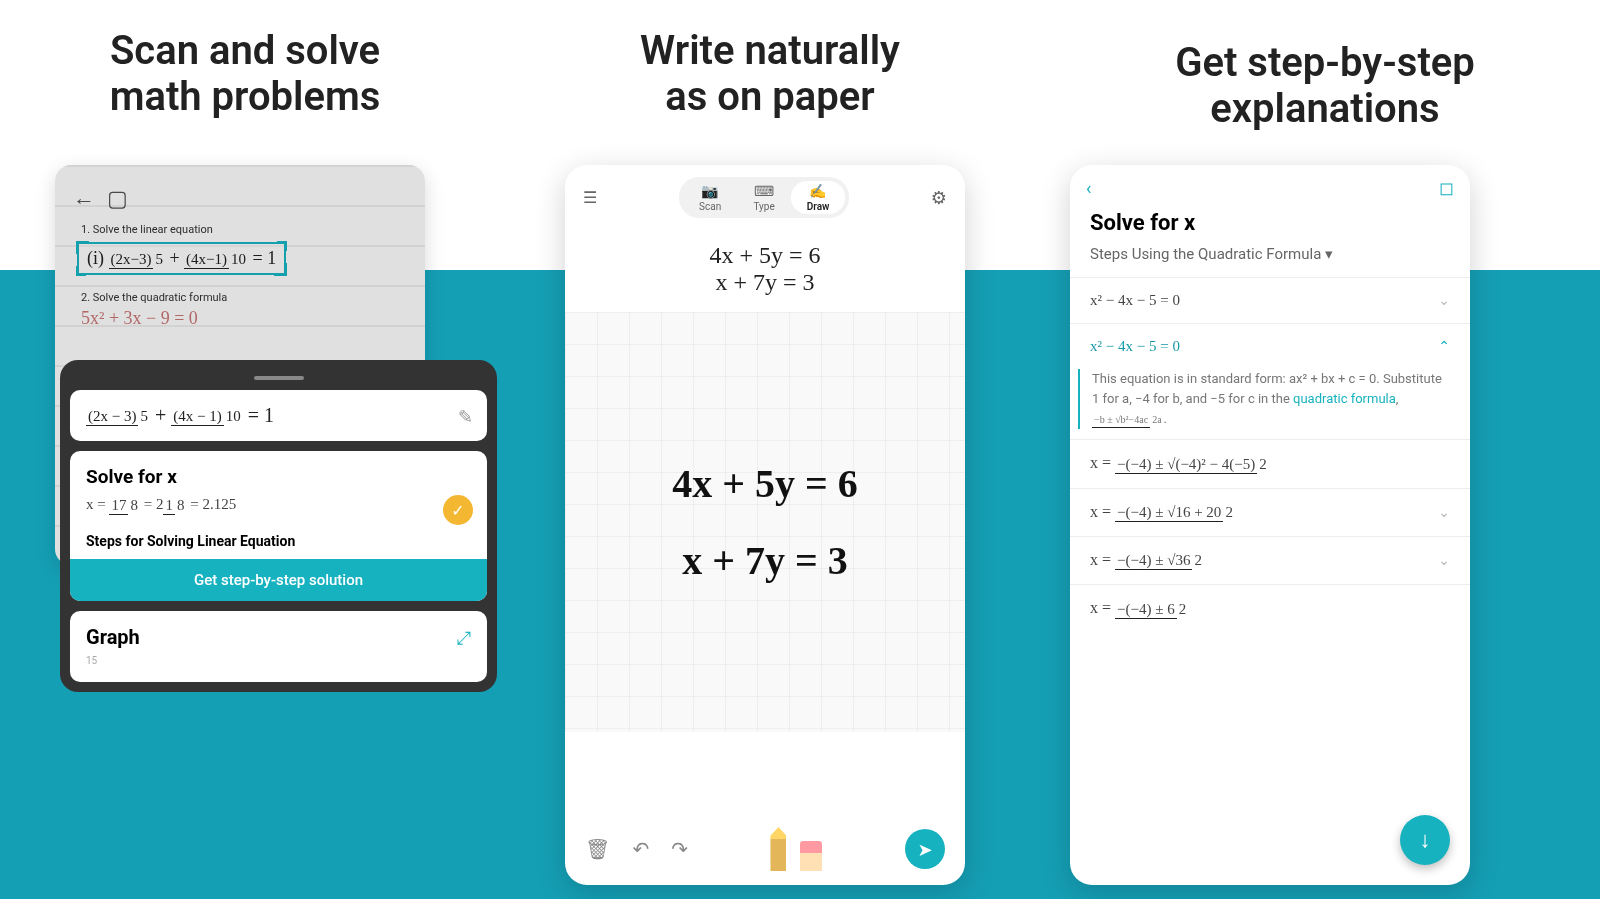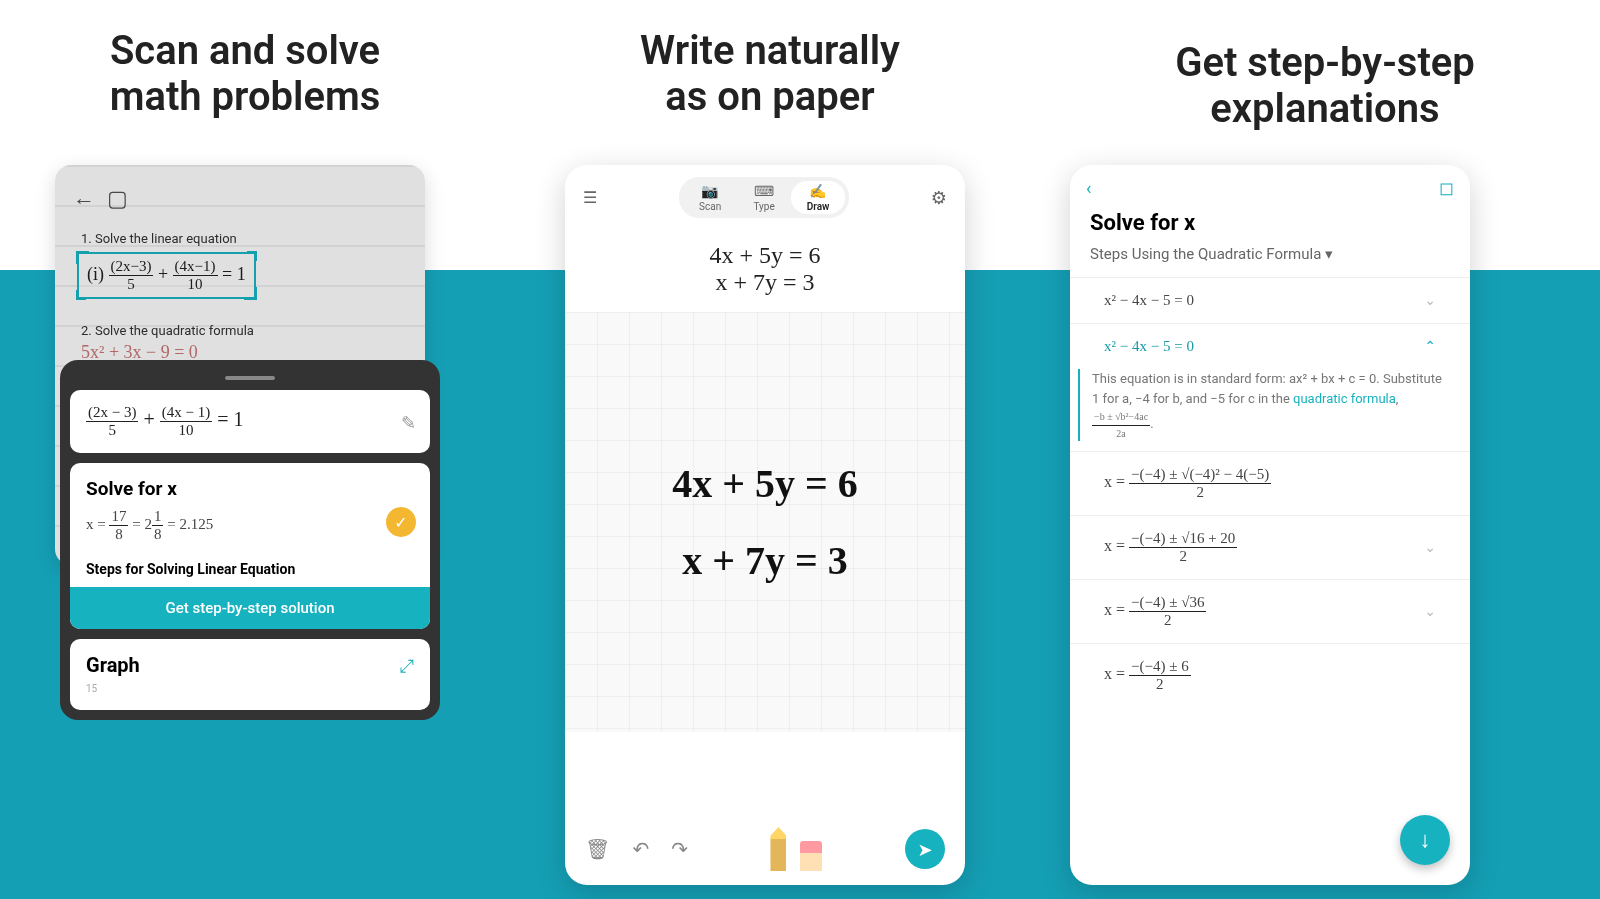--- a/index.html
+++ b/index.html
@@ -62,49 +62,49 @@
   .gray-overlay {
     position: absolute;
     inset: 0;
     background: rgba(0,0,0,0.12);
     border-radius: 16px;
   }
   .paper-row { position: relative; display: flex; align-items: center; gap: 12px; margin-bottom: 6px; }
   .back-arrow { color: #555; font-size: 22px; font-weight: 300; }
   .paper-title { font-size: 26px; font-weight: 400; color: #222; flex: 1; }
   .bookmark-outline { font-size: 22px; color: #555; }
-  .paper-small { font-size: 13px; color: #333; margin: 20px 0 4px 8px; position: relative; }
+  .paper-small { font-size: 11px; color: #333; margin: 12px 0 4px 8px; position: relative; }
   .scan-box {
     border: 2px solid #18b7c6;
     position: relative;
     display: inline-block;
     padding: 4px 8px;
     margin: 2px 0 4px 4px;
     background: rgba(255,255,255,0.3);
   }
   .scan-box::before, .scan-box::after,
   .scan-box .c1, .scan-box .c2 {
     content: '';
     position: absolute;
     width: 10px; height: 10px;
     border: 3px solid #18b7c6;
   }
   .scan-box::before { top:-3px; left:-3px; border-right:none; border-bottom:none; }
   .scan-box::after  { bottom:-3px; right:-3px; border-left:none; border-top:none; }
   .scan-box .c1 { top:-3px; right:-3px; border-left:none; border-bottom:none; }
   .scan-box .c2 { bottom:-3px; left:-3px; border-right:none; border-top:none; }
   .math-serif { font-family: Georgia, 'Times New Roman', serif; font-size: 18px; color:#222; }
-  .frac { display:inline-flex; flex-direction:column; text-align:center; vertical-align:middle; font-size:15px; }
+  .frac { display:inline-flex; flex-direction:row; text-align:left; vertical-align:middle; font-size:15px; }
   .frac .num { border-bottom:1px solid #222; padding:0 2px; }
   .frac .den { padding:0 2px; }
   .dark-sheet {
     position: absolute;
     left: 60px;
     top: 360px;
-    width: 380px;
+    width: 437px;
     background: #333;
     border-radius: 18px;
     z-index: 3;
     padding: 16px 10px 0 10px;
   }
   .handle { width: 50px; height: 4px; background: #888; border-radius: 2px; margin: 0 auto 10px; }
   .card {
     background: #fff;
     border-radius: 10px;
     padding: 14px 16px;
@@ -191,21 +191,21 @@
     width: 400px;
     height: 720px;
     display:flex; flex-direction:column;
   }
   .p3-top { display:flex; justify-content:space-between; padding:12px 16px; }
   .back-teal { color:#17b2c0; font-size:18px; }
   .bookmark-teal { color:#17b2c0; font-size:18px; }
   .p3-title { font-weight:700; font-size:22px; padding:0 20px; }
   .p3-sub { color:#666; font-size:15px; padding:10px 20px 14px; }
   .step-row {
-    border-top:1px solid #eee; padding:14px 34px;
+    border-top:1px solid #eee; padding:14px 20px;
     display:flex; justify-content:space-between; align-items:center;
     font-family: Georgia, serif; font-size:15px; color:#444;gap:28px;
   }
   .step-row.teal { color:#169ba6; }
   .chev { color:#bbb; font-size:14px; }
   .chev.open { color:#17b2c0; }
   .explain-box {
     margin: 0 20px 10px 8px;
     border-left: 2px solid #17b2c0;
     padding: 0 0 0 12px;

